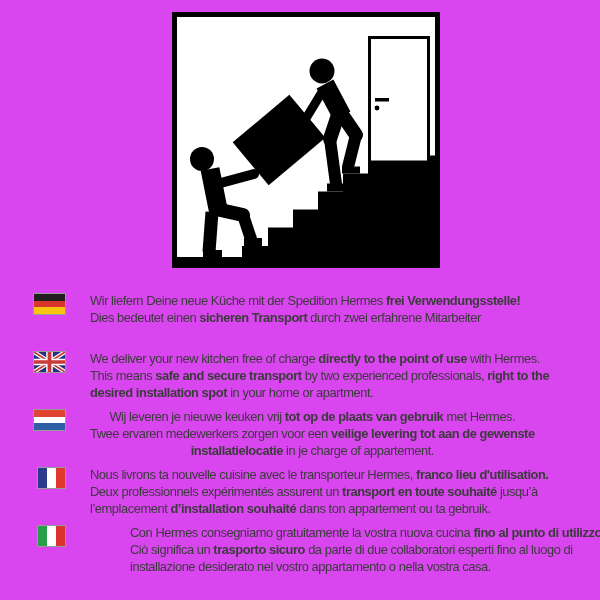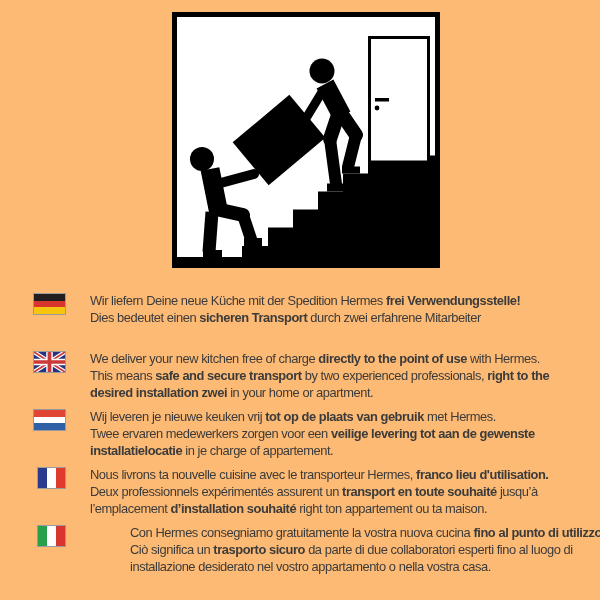--- a/index.html
+++ b/index.html
@@ -1,16 +1,16 @@
 <!DOCTYPE html>
 <html><head>
 <meta charset="utf-8">
 <style>
   html,body{margin:0;padding:0;background:#fff;}
-  #stage{position:relative;width:600px;height:600px;background:#fdba74;overflow:hidden;
+  #stage{position:relative;width:600px;height:600px;background:#d946ef;overflow:hidden;
          font-family:"Liberation Sans",sans-serif;}
   #pictogram{position:absolute;left:172px;top:12px;}
   #rows{position:absolute;left:33px;top:292px;}
   .row{position:relative;height:58px;width:545px;}
   .flag{position:absolute;left:0;top:1px;width:33px;height:22px;border:1px solid #9a9a9a;
         box-sizing:border-box;display:flex;flex-direction:column;background:#fff;}
   .flag.vertical{left:4px;width:29px;flex-direction:row;}
   .flag .s{flex:1;}
   .flag svg{display:block;width:100%;height:100%;}
   .text-col{position:absolute;left:57px;top:0;color:#3b3b3b;font-size:12.9px;
@@ -72,45 +72,45 @@
             <rect width="66" height="44" fill="#27317e"></rect>
             <path d="M0,0 66,44 M66,0 0,44" stroke="#ffffff" stroke-width="9"></path>
             <path d="M0,0 66,44 M66,0 0,44" stroke="#c93a38" stroke-width="4"></path>
             <path d="M33,0 V44 M0,22 H66" stroke="#ffffff" stroke-width="14"></path>
             <path d="M33,0 V44 M0,22 H66" stroke="#c93a38" stroke-width="8"></path>
           </svg>
         </div>
         <div class="text-col" style="color: rgb(59, 59, 59);">
           <div class="line"><span>We deliver your new kitchen free of charge </span><span class="b">directly to the point of use</span><span> with Hermes.</span></div>
           <div class="line"><span>This means </span><span class="b">safe and secure transport</span><span> by two experienced professionals, </span><span class="b">right to the</span></div>
-          <div class="line"><span class="b">desired installation zwei</span><span> in your home or apartment.</span></div>
+          <div class="line"><span class="b">desired installation spot</span><span> in your home or apartment.</span></div>
         </div>
       </div>
       <div class="row">
         <div class="flag">
           <div class="s" style="background: rgb(224, 68, 51);"></div>
           <div class="s" style="background: rgb(255, 255, 255);"></div>
           <div class="s" style="background: rgb(47, 95, 165);"></div>
         </div>
-        <div class="text-col" style="color: rgb(59, 59, 59);">
+        <div class="text-col" style="color: rgb(59, 59, 59); text-align: center;">
           <div class="line"><span>Wij leveren je nieuwe keuken vrij </span><span class="b">tot op de plaats van gebruik</span><span> met Hermes.</span></div>
           <div class="line"><span>Twee ervaren medewerkers zorgen voor een </span><span class="b">veilige levering tot aan de gewenste</span></div>
           <div class="line"><span class="b">installatielocatie</span><span> in je charge of appartement.</span></div>
         </div>
       </div>
       <div class="row">
         <div class="flag vertical">
           <div class="s" style="background: rgb(43, 58, 138);"></div>
           <div class="s" style="background: rgb(255, 255, 255);"></div>
           <div class="s" style="background: rgb(224, 58, 46);"></div>
         </div>
         <div class="text-col" style="color: rgb(59, 59, 59);">
           <div class="line"><span>Nous livrons ta nouvelle cuisine avec le transporteur Hermes, </span><span class="b">franco lieu d'utilisation.</span></div>
           <div class="line"><span>Deux professionnels expérimentés assurent un </span><span class="b">transport en toute souhaité</span><span> jusqu’à</span></div>
-          <div class="line"><span>l’emplacement </span><span class="b">d’installation souhaité</span><span> right ton appartement ou ta maison.</span></div>
+          <div class="line"><span>l’emplacement </span><span class="b">d’installation souhaité</span><span> dans ton appartement ou ta gebruik.</span></div>
         </div>
       </div>
       <div class="row">
         <div class="flag vertical">
           <div class="s" style="background: rgb(40, 160, 75);"></div>
           <div class="s" style="background: rgb(255, 255, 255);"></div>
           <div class="s" style="background: rgb(218, 52, 46);"></div>
         </div>
         <div class="text-col" style="color: rgb(59, 59, 59); margin-left: 40px;">
           <div class="line"><span>Con Hermes consegniamo gratuitamente la vostra nuova cucina </span><span class="b">fino al punto di utilizzo.</span></div>

